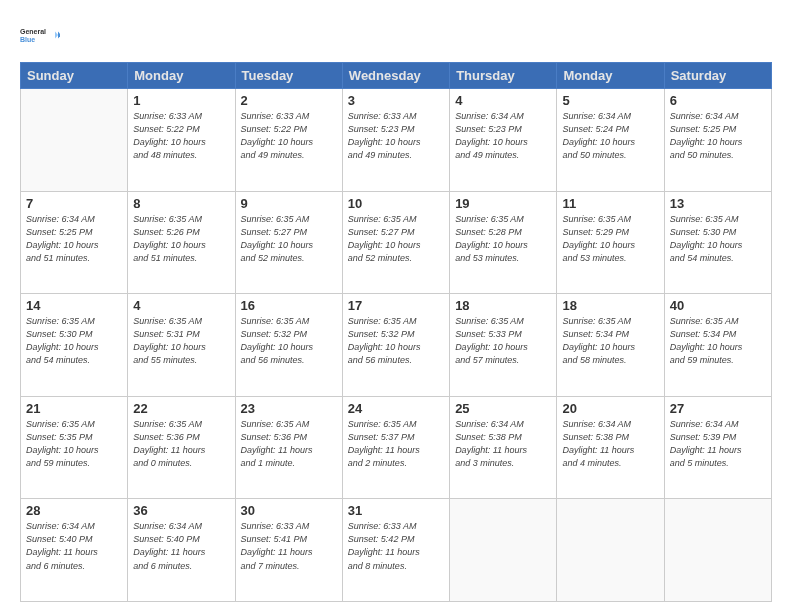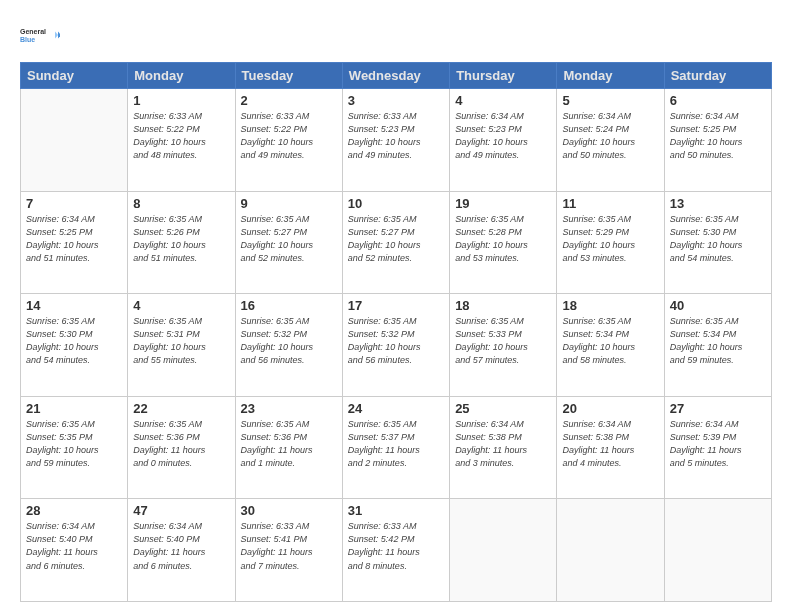--- a/index.html
+++ b/index.html
@@ -234,21 +234,21 @@
             <span class="day-num">27</span>
             <div class="day-info">Sunrise: 6:34 AM<br>Sunset: 5:39 PM<br>Daylight: 11 hours<br>and 5 minutes.</div>
           </td>
         </tr>
         <tr class="week-row">
           <td>
             <span class="day-num">28</span>
             <div class="day-info">Sunrise: 6:34 AM<br>Sunset: 5:40 PM<br>Daylight: 11 hours<br>and 6 minutes.</div>
           </td>
           <td>
-            <span class="day-num">47</span>
+            <span class="day-num">36</span>
             <div class="day-info">Sunrise: 6:34 AM<br>Sunset: 5:40 PM<br>Daylight: 11 hours<br>and 6 minutes.</div>
           </td>
           <td>
             <span class="day-num">30</span>
             <div class="day-info">Sunrise: 6:33 AM<br>Sunset: 5:41 PM<br>Daylight: 11 hours<br>and 7 minutes.</div>
           </td>
           <td>
             <span class="day-num">31</span>
             <div class="day-info">Sunrise: 6:33 AM<br>Sunset: 5:42 PM<br>Daylight: 11 hours<br>and 8 minutes.</div>
           </td>

